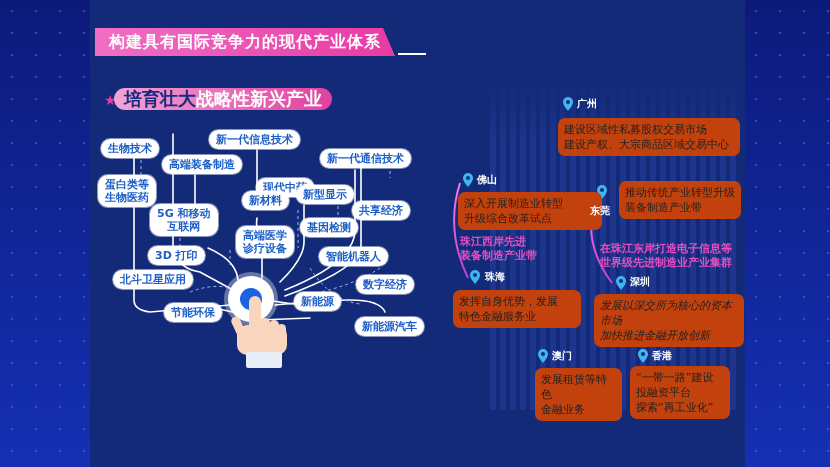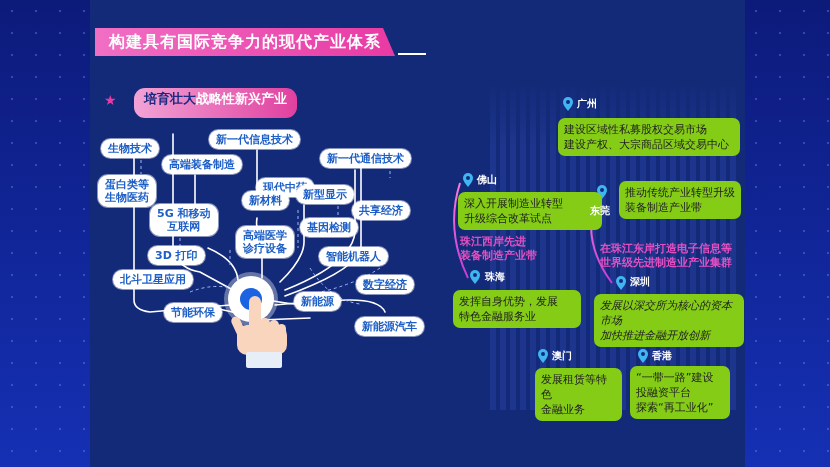--- a/index.html
+++ b/index.html
@@ -23,23 +23,23 @@
     background:linear-gradient(90deg,#f06fc4 0%,#e83aa3 100%);
     clip-path:polygon(0 0, 96% 0, 100% 100%, 0 100%);
     color:#fff; font-weight:bold; font-size:16px; line-height:28px;
     padding-left:14px; box-sizing:border-box; letter-spacing:1px;
   }
   .title-underline {
     position:absolute; left:398px; top:53px; width:28px; height:2px; background:#fff;
   }
   .section-star { position:absolute; left:104px; top:92px; color:#e83aa3; font-size:14px; }
   .section-pill {
-    position:absolute; left:134px; top:88px; height:30px; padding:0 10px;
+    position:absolute; left:114px; top:88px; height:22px; padding:0 10px;
     border-radius:11px; background:linear-gradient(90deg,#f2a3d6,#e0409f);
-    font-weight:bold; font-size:13px; line-height:22px; white-space:nowrap;
+    font-weight:bold; font-size:18px; line-height:22px; white-space:nowrap;
   }
   .section-pill .a { color:#1a2a80; }
   .section-pill .b { color:#fff; }
   .node {
     position:absolute; background:#fff; color:#1d5fc7; font-weight:bold;
     font-size:11px; line-height:13px; border-radius:10px; padding:3px 7px;
     text-align:center; white-space:nowrap; box-shadow:0 0 0 1px rgba(255,255,255,0.5);
   }
   svg.lines { position:absolute; left:0; top:0; }
   .hand-circle {
@@ -57,21 +57,21 @@
       linear-gradient(90deg, rgba(60,90,200,0.45) 6px, transparent 6px) 0 0/10px 10px,
       transparent;
     -webkit-mask: linear-gradient(180deg, transparent 0%, #000 20%);
     opacity:0.55;
   }
   .pin { position:absolute; width:10px; height:14px; }
   .city {
     position:absolute; color:#fff; font-weight:bold; font-size:10px;
   }
   .card {
-    position:absolute; background:#84cc16; color:#222; font-size:11px; line-height:15px;
+    position:absolute; background:#c2410c; color:#222; font-size:11px; line-height:15px;
     border-radius:7px; padding:4px 6px; box-sizing:border-box;
   }
   .pink-text { position:absolute; color:#e44fc1; font-weight:bold; font-size:11px; line-height:14px; }
 </style>
 </head>
 <body>
 
 <div class="outer-bg"></div>
 <div class="panel"></div>
 
@@ -128,21 +128,21 @@
 <div class="node" style="left:296px;top:185px;">新型显示</div>
 <div class="node" style="left:352px;top:201px;">共享经济</div>
 <div class="node" style="left:300px;top:218px;">基因检测</div>
 <div class="node" style="left:236px;top:226px;">
     <div>高端医学</div>
     <div>诊疗设备</div>
   </div>
 <div class="node" style="left:148px;top:246px;">3D 打印</div>
 <div class="node" style="left:319px;top:247px;">智能机器人</div>
 <div class="node" style="left:113px;top:270px;">北斗卫星应用</div>
-<div class="node" style="left:356px;top:275px;text-decoration:underline;">数字经济</div>
+<div class="node" style="left:356px;top:275px;">数字经济</div>
 <div class="node" style="left:164px;top:303px;">节能环保</div>
 <div class="node" style="left:294px;top:292px;">新能源</div>
 <div class="node" style="left:355px;top:305px;margin-top:12px;">新能源汽车</div>
 
 <div class="hand-circle"></div>
 <div class="hand-dot"></div>
 <div>
   <div class="finger" style="left:249px;top:296px;width:12px;height:40px;"></div>
   <div class="finger" style="left:237px;top:325px;width:50px;height:30px;border-radius:10px;"></div>
   <div class="finger" style="left:260px;top:318px;width:10px;height:14px;"></div>

